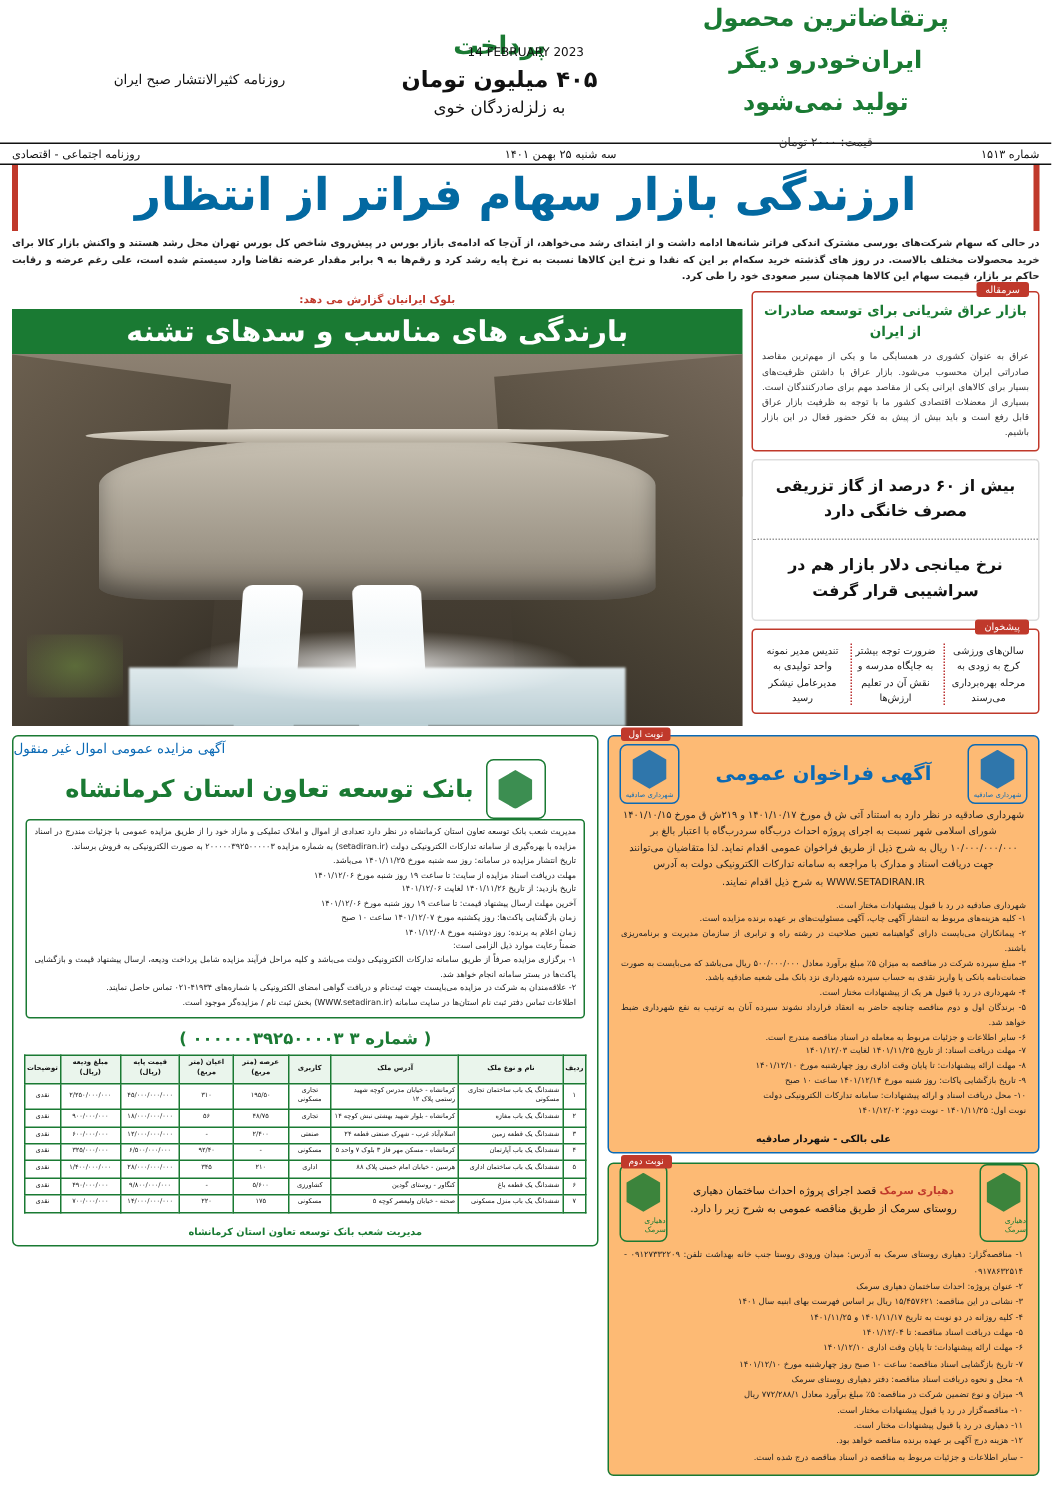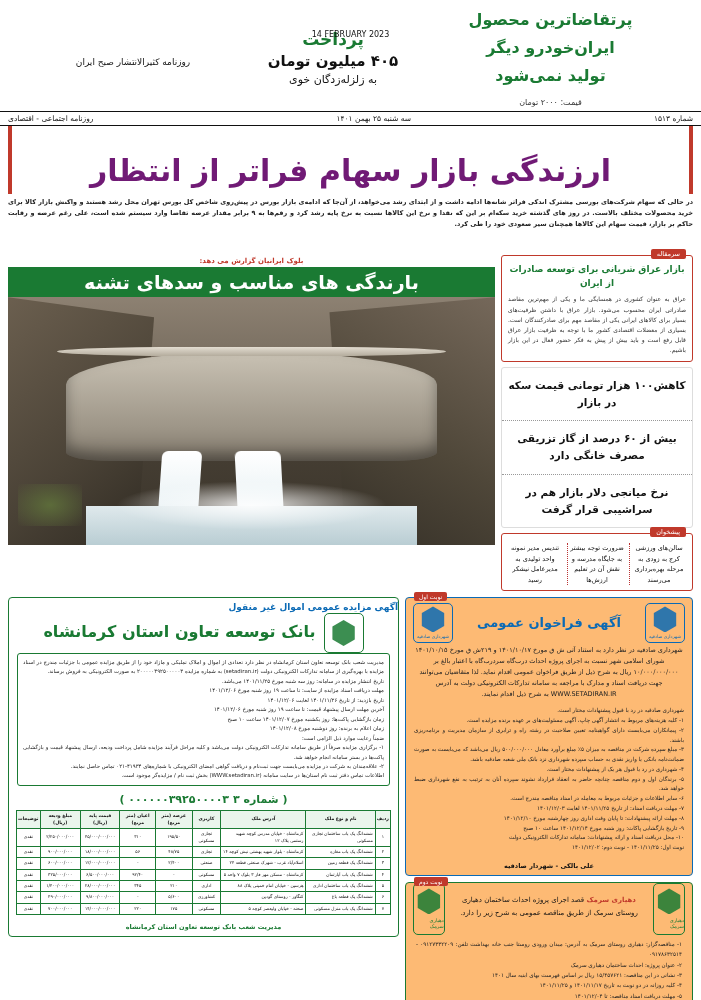--- a/index.html
+++ b/index.html
@@ -9,21 +9,21 @@
     background: #ffffff;
     font-family: "DejaVu Sans", "Liberation Sans", sans-serif;
     direction: rtl;
     overflow: hidden;
   }
   .page { position: relative; width:701px; height:1000px; background:#fff; }
 
   
   .masthead {
     display:flex; align-items:stretch;
-    height:112px; padding:6px 8px 2px 8px;
+    height:96px; padding:6px 8px 2px 8px;
     border-bottom:1px solid #111;
   }
   .mh-title { flex:0 0 250px; display:flex; flex-direction:column; justify-content:center; align-items:center; }
   .mh-title .logo {
     font-size:46px; font-weight:bold; color:#1a7a33;
     letter-spacing:-1px; line-height:1; white-space:nowrap;
     text-shadow:0 1px 0 #0a4a1c;
   }
   .mh-title .subline { margin-top:8px; font-size:9px; color:#111; }
   .mh-mid { flex:0 0 150px; display:flex; flex-direction:column; justify-content:center; align-items:center; text-align:center; gap:3px; }
@@ -46,27 +46,27 @@
     padding:3px 0 1px 0;
   }
 
   
   .lead-wrap { padding:0 8px; }
   .lead-head {
     display:flex; align-items:flex-start; gap:6px;
   }
   .lead-head .redbar { width:4px; background:#c0392b; align-self:stretch; }
   .lead-title {
-    flex:1; text-align:center; font-size:30px; font-weight:bold; color:#701a75;
-    line-height:1.25; padding:2px 0 4px 0;margin-top:24px;
+    flex:1; text-align:center; font-size:30px; font-weight:bold; color:#0369a1;
+    line-height:1.25; padding:2px 0 4px 0;
   }
   .lead-body { font-size:6.5px; color:#222; line-height:1.7; text-align:justify; padding:3px 0 4px 0;font-weight:bold; }
 
   
-  .main { display:flex; gap:6px; padding:0 8px;margin-top:21px; }
+  .main { display:flex; gap:6px; padding:0 8px; }
   .col-right { flex:0 0 192px; }
   .col-left { flex:1 1 auto; }
 
   
   .sb-box { border:1px solid #c0392b; border-radius:3px; margin-bottom:5px; position:relative; padding:6px 6px 5px 6px; }
   .sb-tag {
     position:absolute; top:-7px; right:6px; background:#c0392b; color:#fff;
     font-size:6.5px; padding:1px 6px; border-radius:2px;
   }
   .sb-title { font-size:9px; font-weight:bold; color:#1a7a33; line-height:1.6; text-align:center; }
@@ -133,21 +133,21 @@
   .ad-body { font-size:5.6px; color:#222; line-height:1.75; text-align:justify; padding:3px 8px 6px 8px; }
   .ad-foot { font-size:6.5px; font-weight:bold; color:#111; text-align:center; padding:3px 0 5px 0; }
 
   .logo-badge { width:40px; height:40px; border:1px solid #0b6ab5; border-radius:5px;
       display:flex; flex-direction:column; align-items:center; justify-content:center; color:#0b6ab5; }
   .logo-badge .cap { font-size:4.5px; margin-top:2px; }
   .logo-badge.green { border-color:#1a7a33; color:#1a7a33; }
 
   
   .bank { border:1px solid #1a7a33; border-radius:4px; background:#fff; position:relative; }
-  .bank-top { font-size:9px; color:#0b6ab5; text-align:right; padding:4px 0 1px 0; font-weight:bold; }
+  .bank-top { font-size:9px; color:#0b6ab5; text-align:left; padding:4px 0 1px 0; font-weight:normal; }
   .bank-name { font-size:16px; font-weight:bold; color:#1a7a33; text-align:center; padding:1px 0 3px 0; }
   .bank-row { display:flex; align-items:center; gap:6px; padding:0 8px 4px 8px; }
   .bank-note { font-size:5.4px; line-height:1.75; text-align:justify; color:#222; flex:1;
       border:1px solid #1a7a33; border-radius:3px; padding:4px 5px; }
   .bank-num { font-size:11px; font-weight:bold; color:#1a7a33; text-align:center; padding:3px 0 4px 0; }
   .bank-foot { font-size:6.5px; font-weight:bold; color:#1a7a33; text-align:center; padding:3px 0 5px 0; }
 
   table.auction { width:calc(100% - 14px); margin:0 7px 5px 7px; border-collapse:collapse; }
   table.auction th, table.auction td {
     border:1px solid #1a7a33; font-size:4.4px; color:#111; padding:2px 1px;
@@ -210,21 +210,20 @@
 
     <div class="col-right">
 
       <div class="sb-box">
         <span class="sb-tag">سرمقاله</span>
         <div class="sb-title">بازار عراق شریانی برای توسعه صادرات از ایران</div>
         <div class="sb-text">عراق به عنوان کشوری در همسایگی ما و یکی از مهم‌ترین مقاصد صادراتی ایران محسوب می‌شود. بازار عراق با داشتن ظرفیت‌های بسیار برای کالاهای ایرانی یکی از مقاصد مهم برای صادرکنندگان است. بسیاری از معضلات اقتصادی کشور ما با توجه به ظرفیت بازار عراق قابل رفع است و باید بیش از پیش به فکر حضور فعال در این بازار باشیم.</div>
       </div>
 
       <div class="sb-list">
-        <div class="sb-item">کاهش۱۰۰ هزار تومانی قیمت سکه در بازار</div>
         <div class="sb-item">بیش از ۶۰ درصد از گاز تزریقی مصرف خانگی دارد</div>
         <div class="sb-item">نرخ میانجی دلار بازار هم در سراشیبی قرار گرفت</div>
       </div>
 
       <div class="preview">
         <span class="sb-tag">پیشخوان</span>
         <div class="pv-cell">سالن‌های ورزشی کرج به زودی به مرحله بهره‌برداری می‌رسند</div>
         <div class="pv-cell">ضرورت توجه بیشتر به جایگاه مدرسه و نقش آن در تعلیم ارزش‌ها</div>
         <div class="pv-cell">تندیس مدیر نمونه واحد تولیدی به مدیرعامل نیشکر رسید</div>
       </div>

